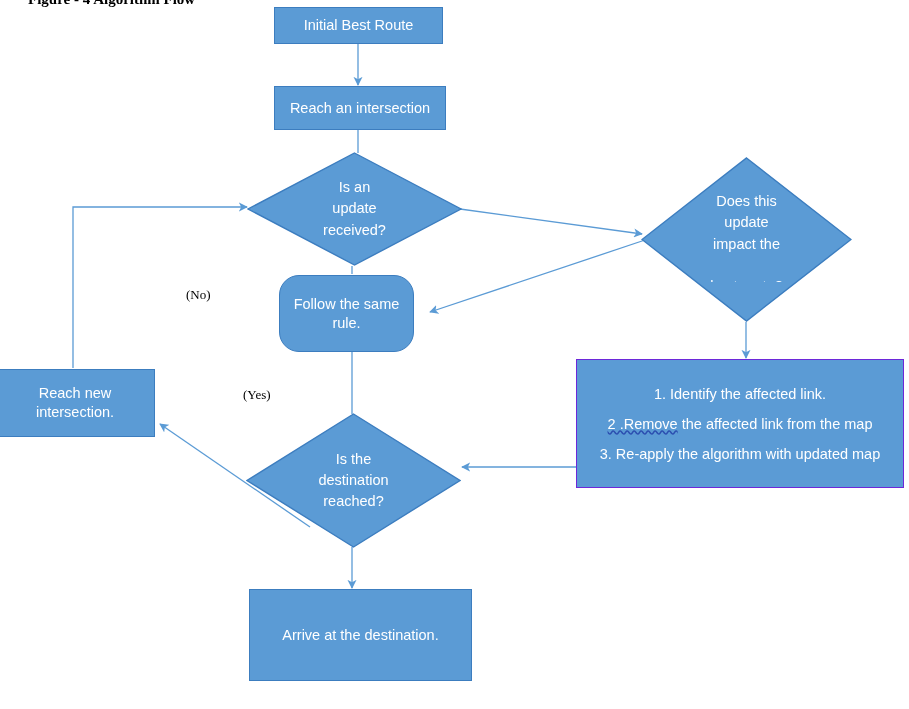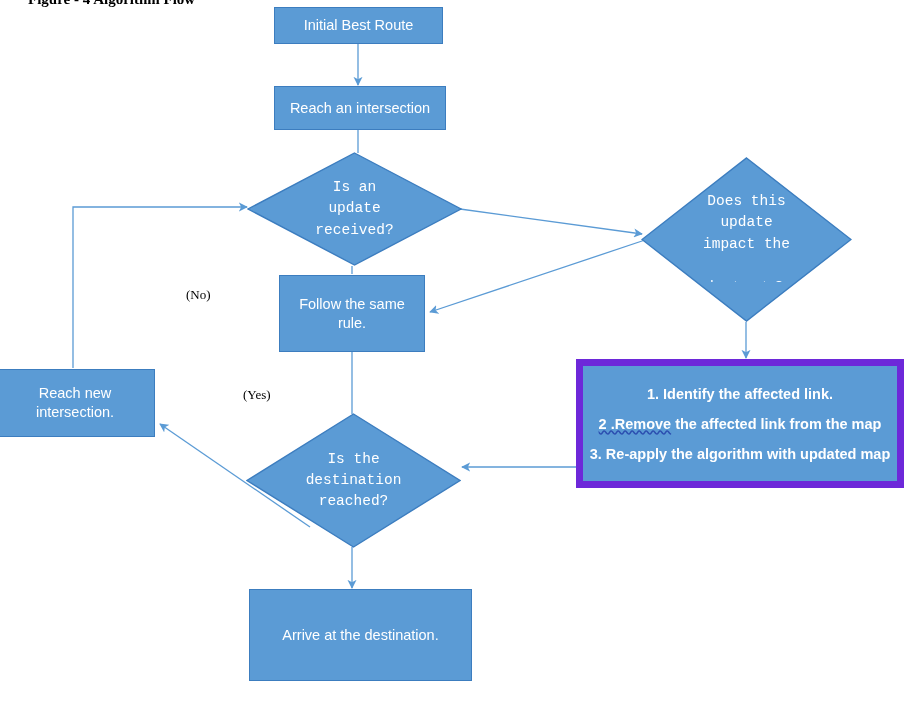--- a/index.html
+++ b/index.html
@@ -59,21 +59,21 @@
     height: 100%;
     display: flex;
     align-items: center;
     justify-content: center;
     text-align: center;
     color: #ffffff;
     font-size: 14.5px;
     line-height: 1.45;
     overflow: hidden;
   }
-  .diamond-label span { display: block; font-family: Liberation Mono, monospace; }
+  .diamond-label span { display: block; }
   .side-label {
     position: absolute;
     font-family: Liberation Serif, serif;
     font-size: 13px;
     color: #000000;
   }
   .caption {
     position: absolute;
     font-family: "Liberation Serif", serif;
     font-size: 15px;
@@ -86,29 +86,28 @@
     font-family: "Liberation Serif", serif;
     font-weight: bold;
     font-size: 15px;
     color: #000000;
     white-space: nowrap;
   }
   .list-box {
     position: absolute;
     box-sizing: border-box;
     background: #5B9BD5;
-    border: 7px solid #6d28d9;
+    border: 1px solid #6d28d9;
     color: #ffffff;
     font-size: 14.5px;
     display: flex;
     flex-direction: column;
     justify-content: center;
     align-items: center;
     padding: 8px 10px;
-    font-weight: bold;
   }
   .list-line {
     margin: 7px 0;
     white-space: nowrap;
   }
   .spell {
     text-decoration: underline wavy #2B4FB0;
     text-decoration-skip-ink: none;
   }
   .clip-line {
@@ -185,21 +184,21 @@
     <div class="diamond-label" style="height:132px;">
       <div>
         <span>Does this</span>
         <span>update</span>
         <span>impact the</span>
       </div>
     </div>
     <div class="clip-line" style="left:0; top:121px; width:211px; text-align:center; height:4px; overflow:hidden;">best route?</div>
   </div>
 
-  <div class="node rect" style="left:279px; top:275px; width:146px; height:77px; flex-direction:column;">
+  <div class="node rect" style="left:279px; top:275px; width:135px; height:77px; flex-direction:column;border-radius:20px;">
     <span>Follow the same</span>
     <span>rule.</span>
   </div>
 
   <div class="node rect" style="left:-5px; top:369px; width:160px; height:68px; flex-direction:column;">
     <span>Reach new</span>
     <span>intersection.</span>
   </div>
 
   <div class="diamond-wrap" style="left:246px; top:413px; width:215px; height:135px;">

